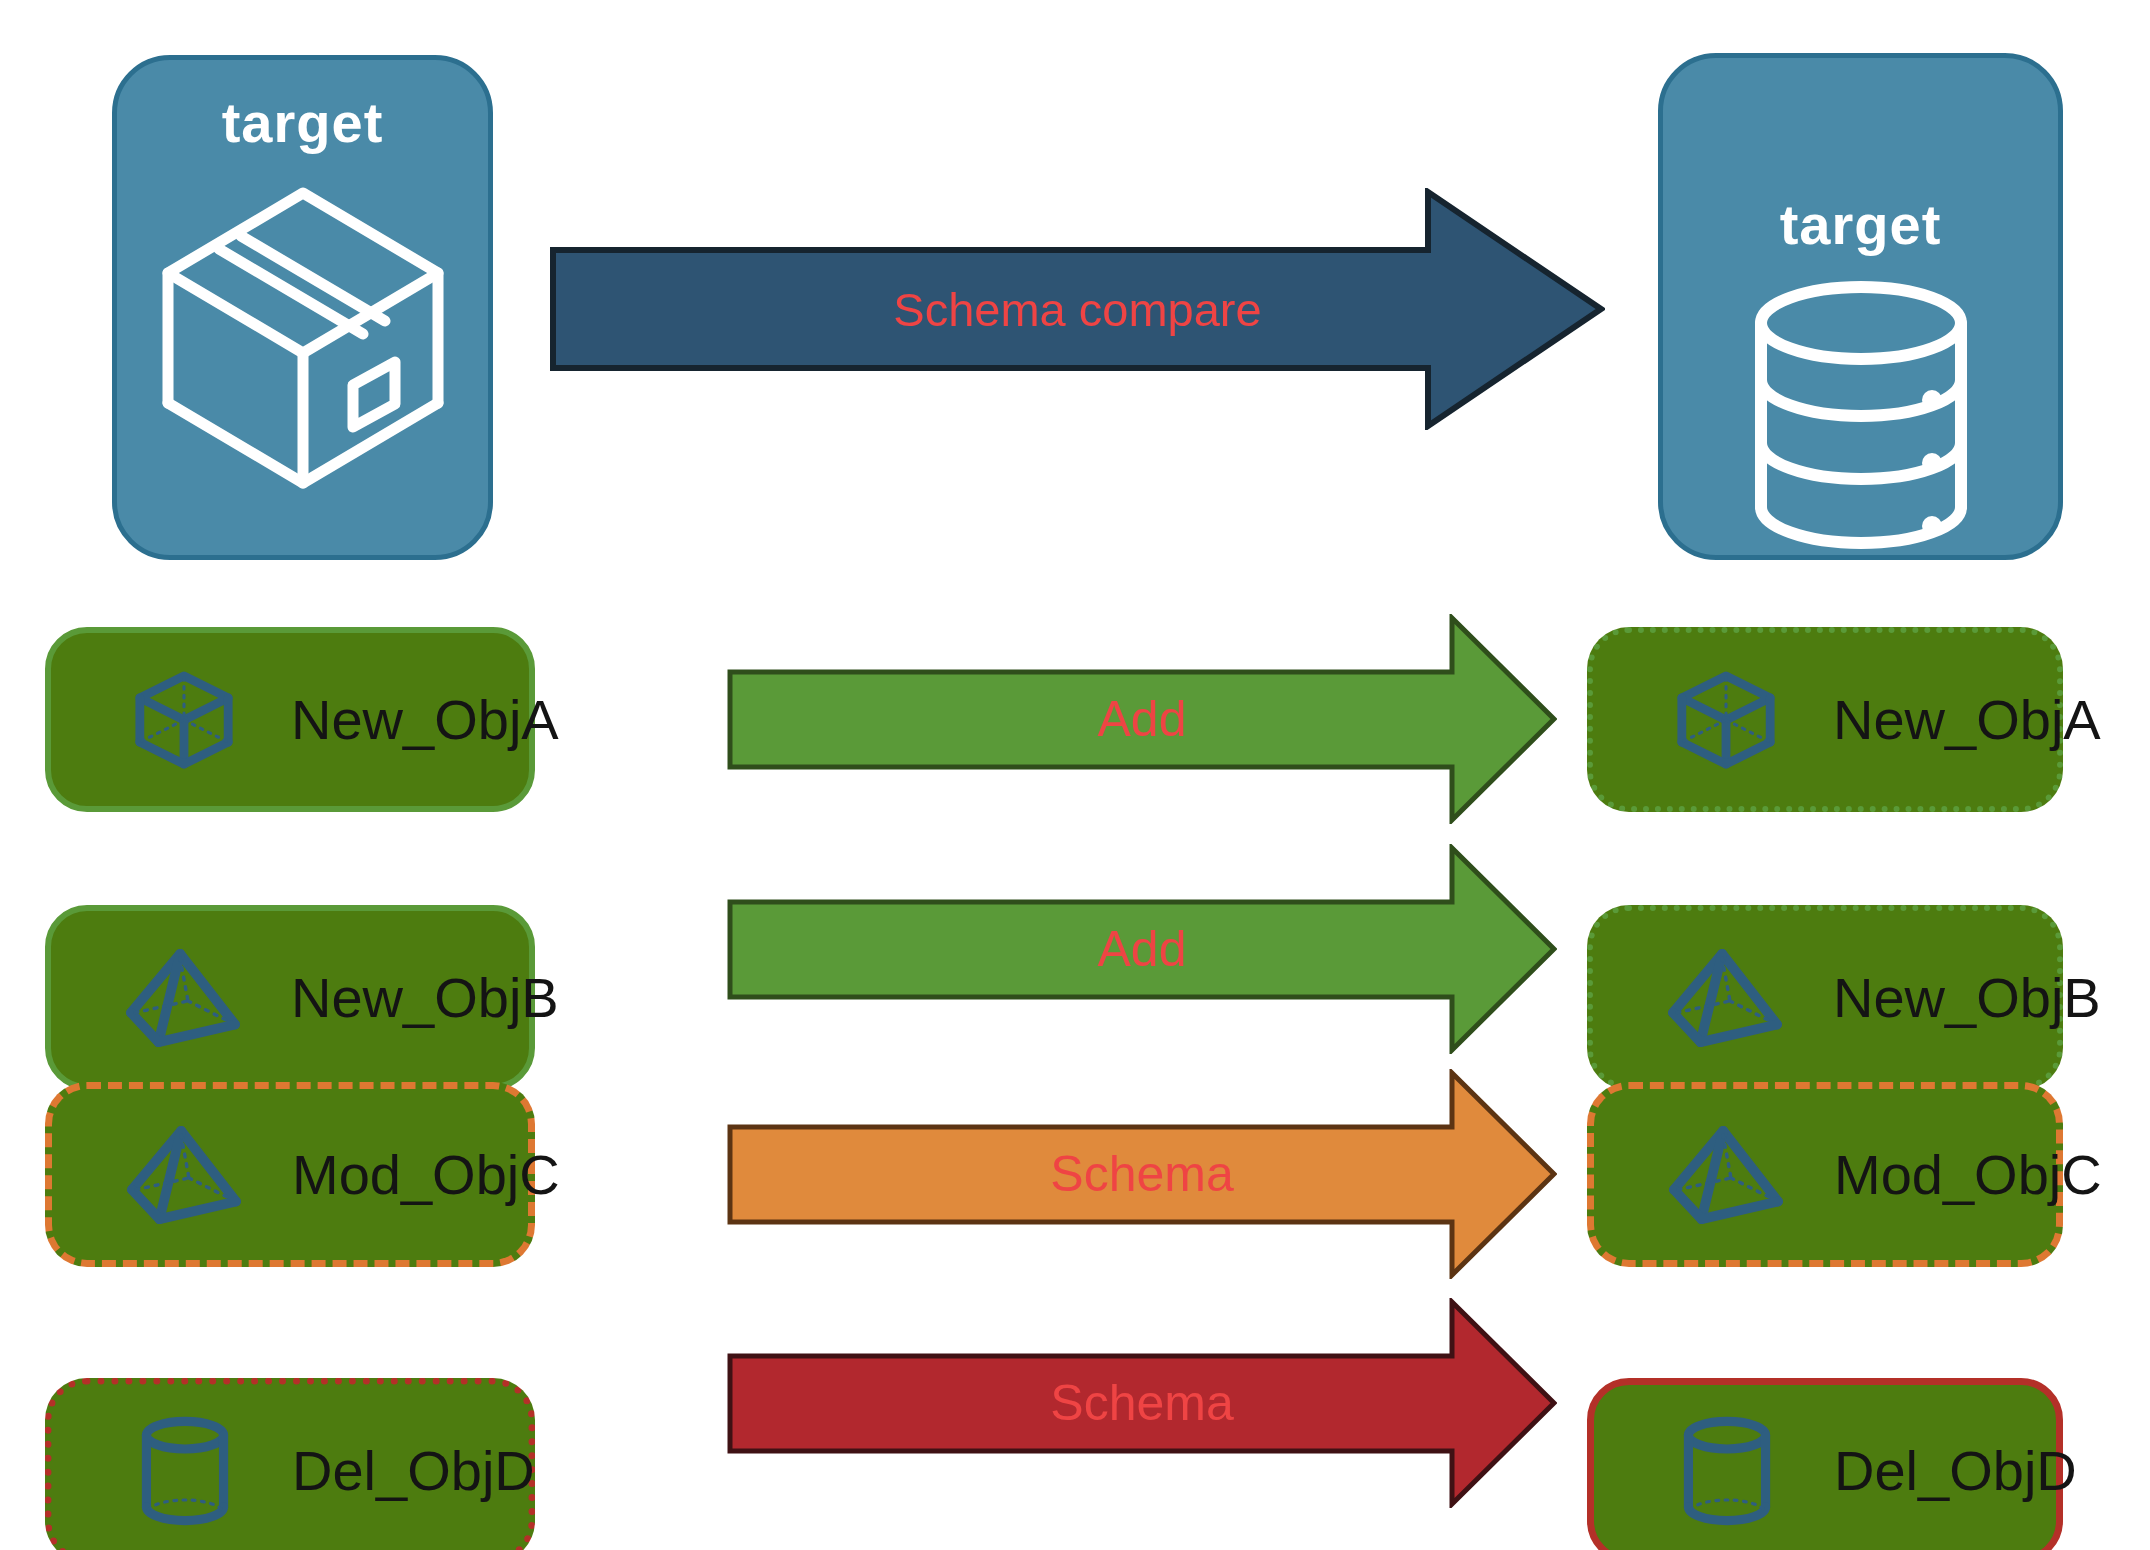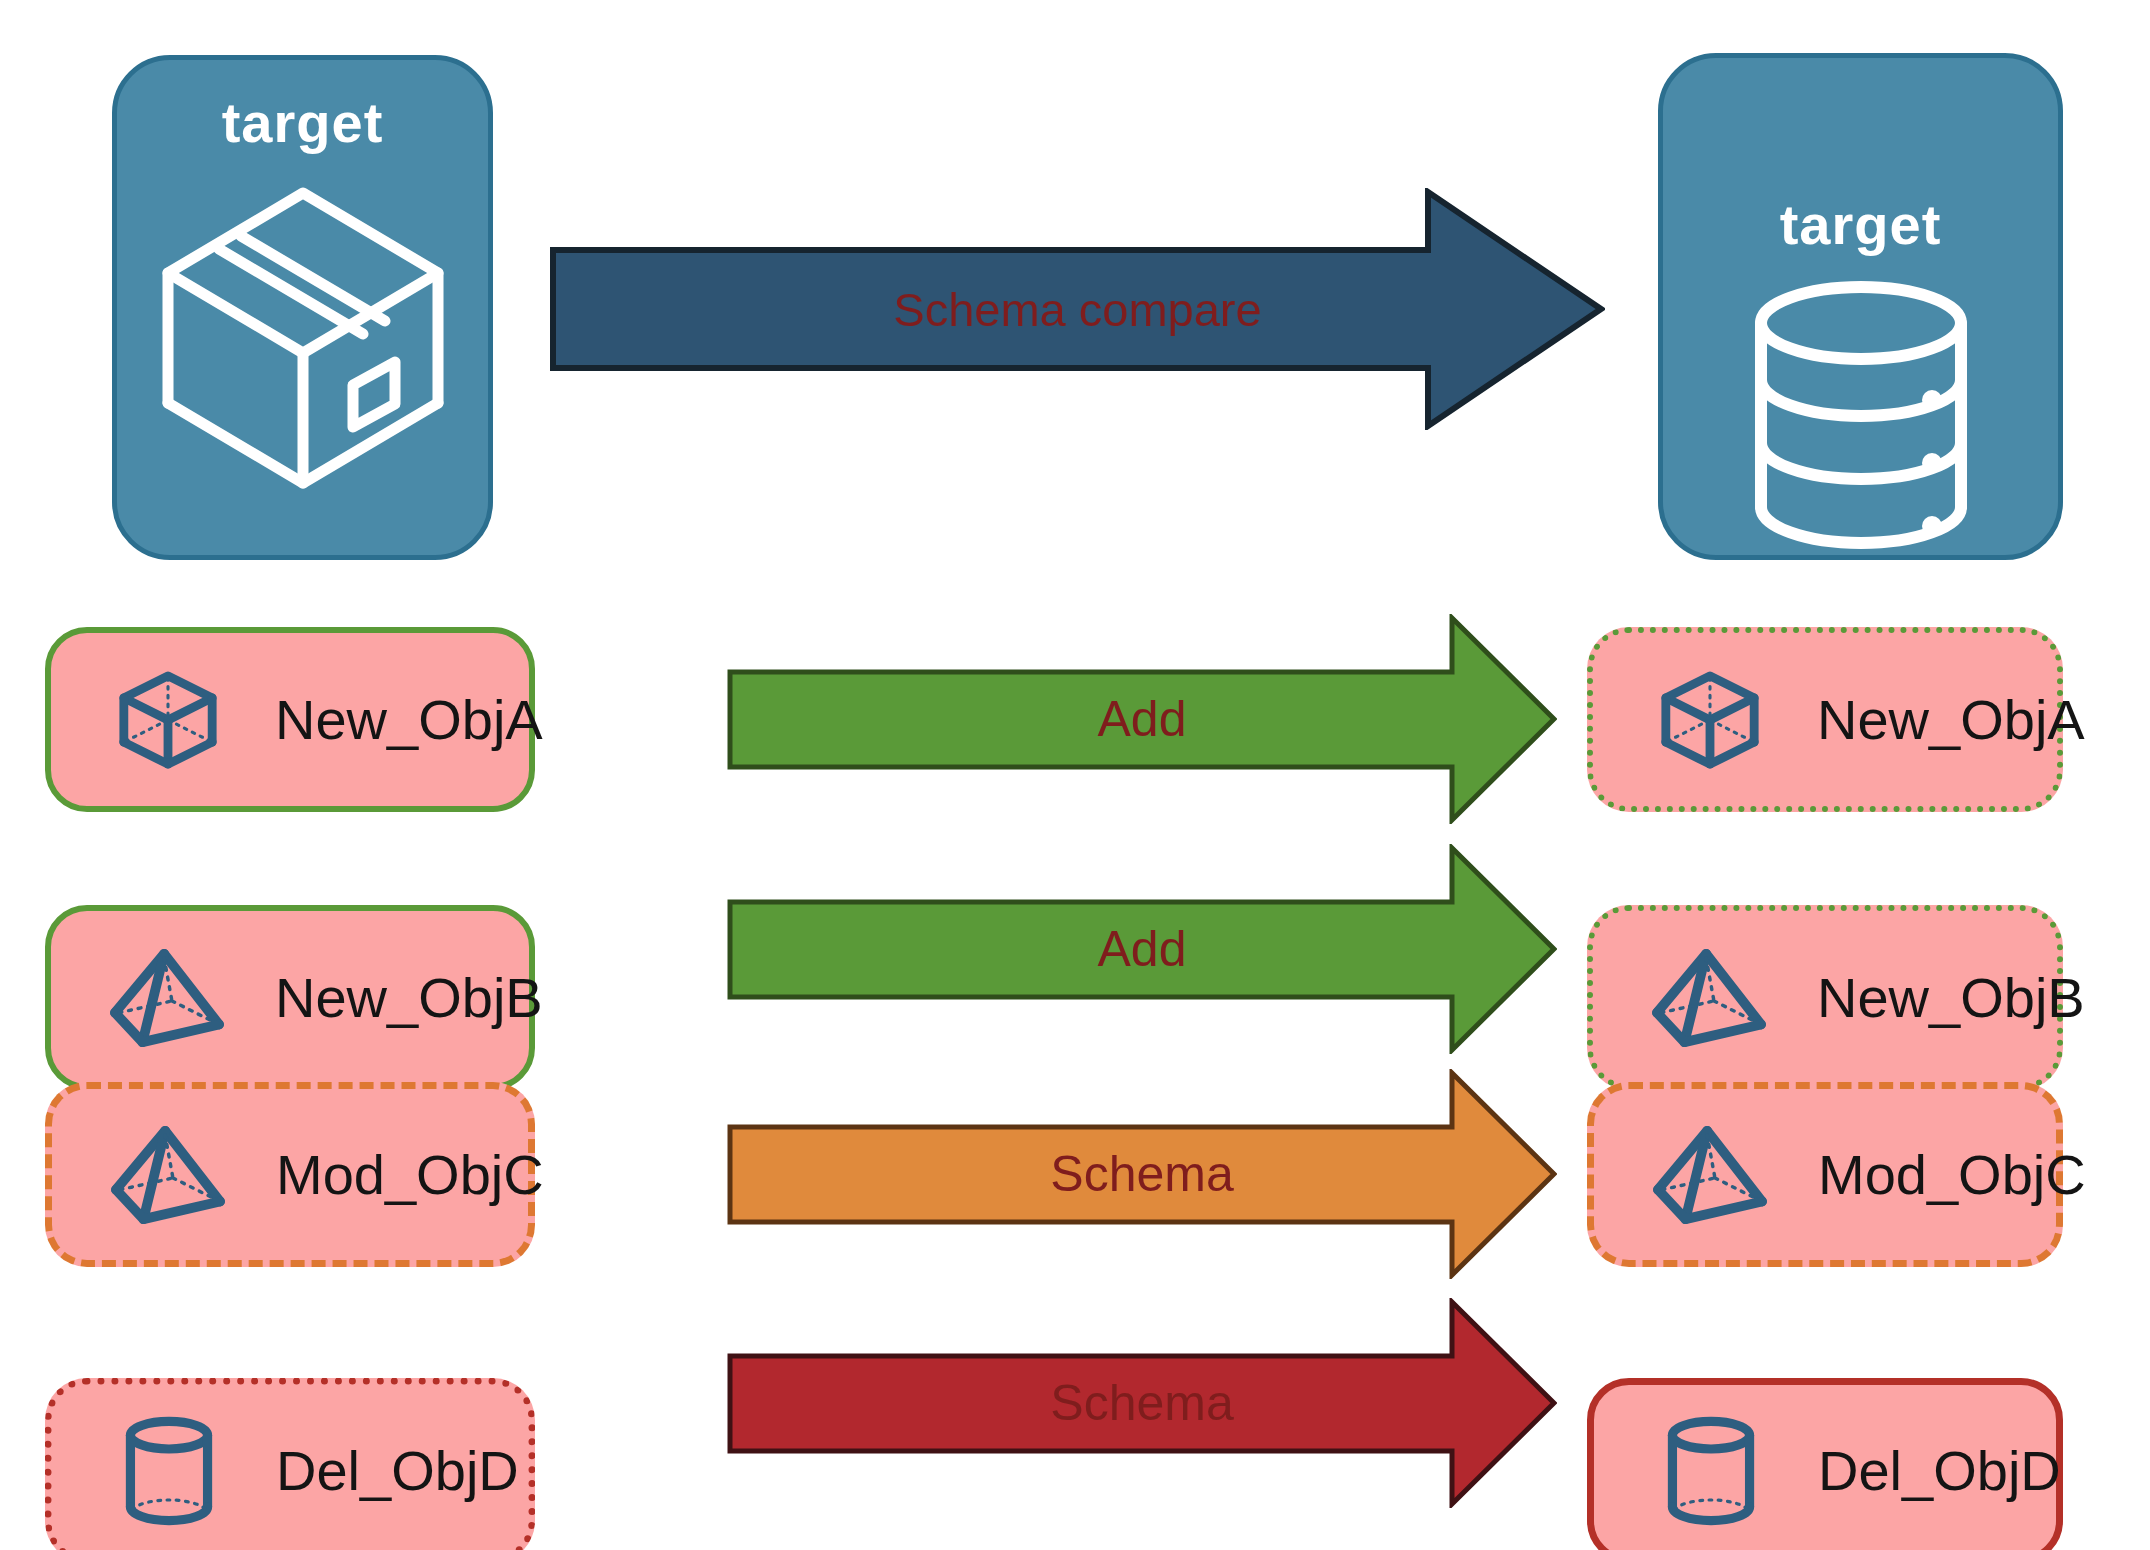--- a/index.html
+++ b/index.html
@@ -28,37 +28,37 @@
   .node-icon{margin-top:18px;}
   .node-icon svg{display:block;}
   .white-stroke{stroke:#ffffff;fill:none;stroke-linejoin:round;stroke-linecap:round;}
 
   
   .arrow-wrap{position:absolute;}
   .arrow-wrap svg{display:block;position:absolute;left:0;top:0;}
   .arrow-label{
     position:absolute;left:0;top:0;width:100%;height:100%;
     display:flex;align-items:center;justify-content:center;
-    color:#7f1d1d;
+    color:#ef4444;
   }
   .top-arrow-wrap{left:550px;top:188px;width:1055px;height:242px;}
   .top-arrow-wrap .arrow-label{font-size:47px;}
   .mid-arrow-wrap{left:680px;width:830px;height:210px;margin-left:47px;}
   .mid-arrow-wrap .arrow-label{font-size:50px;}
   .poly-navy{fill:var(--navy-fill);stroke:var(--navy-border);stroke-width:6;stroke-linejoin:miter;}
   .poly-green{fill:var(--green-fill);stroke:var(--green-border);stroke-width:5;}
   .poly-orange{fill:var(--orange-fill);stroke:var(--orange-border);stroke-width:5;}
   .poly-red{fill:var(--red-fill);stroke:var(--red-border);stroke-width:5;}
 
   
   .card{
     position:absolute;height:185px;box-sizing:border-box;
-    background:#fca5a5;border-radius:42px;
+    background:#4d7c0f;border-radius:42px;
     display:flex;align-items:center;
-    padding-left:58px;
+    padding-left:74px;
   }
   .card-left{left:45px;width:490px;}
   .card-right{left:1587px;width:476px;}
   .card .obj-icon{flex:0 0 auto;display:flex;align-items:center;justify-content:center;width:118px;}
   .card .obj-label{margin-left:48px;font-size:56px;color:var(--label-color);white-space:nowrap;}
   .b-green-solid  {border:6px solid  var(--green-outline);}
   .b-green-dotted {border:6px dotted var(--green-outline);}
   .b-orange-dashed{border:7px dashed var(--orange-outline);}
   .b-red-dotted   {border:7px dotted var(--red-outline);}
   .b-red-solid    {border:7px solid  var(--red-outline);}

